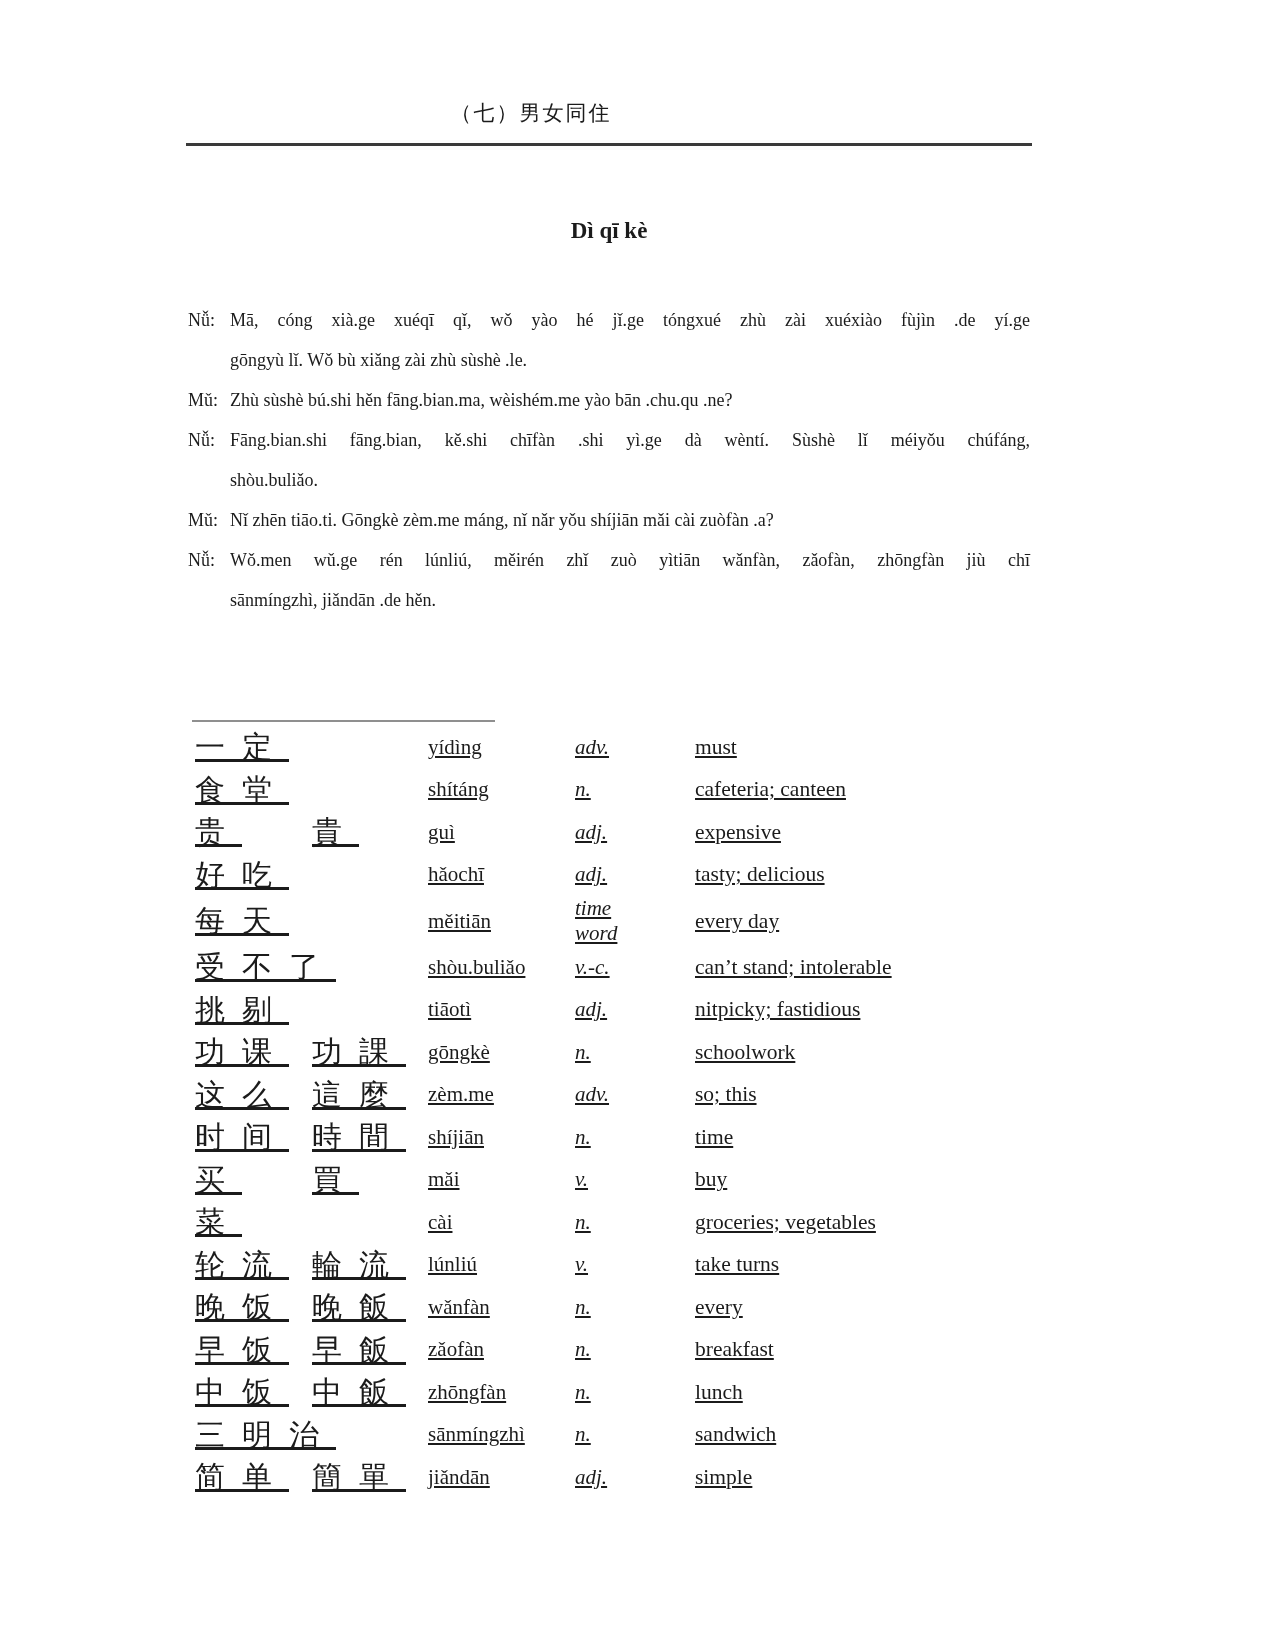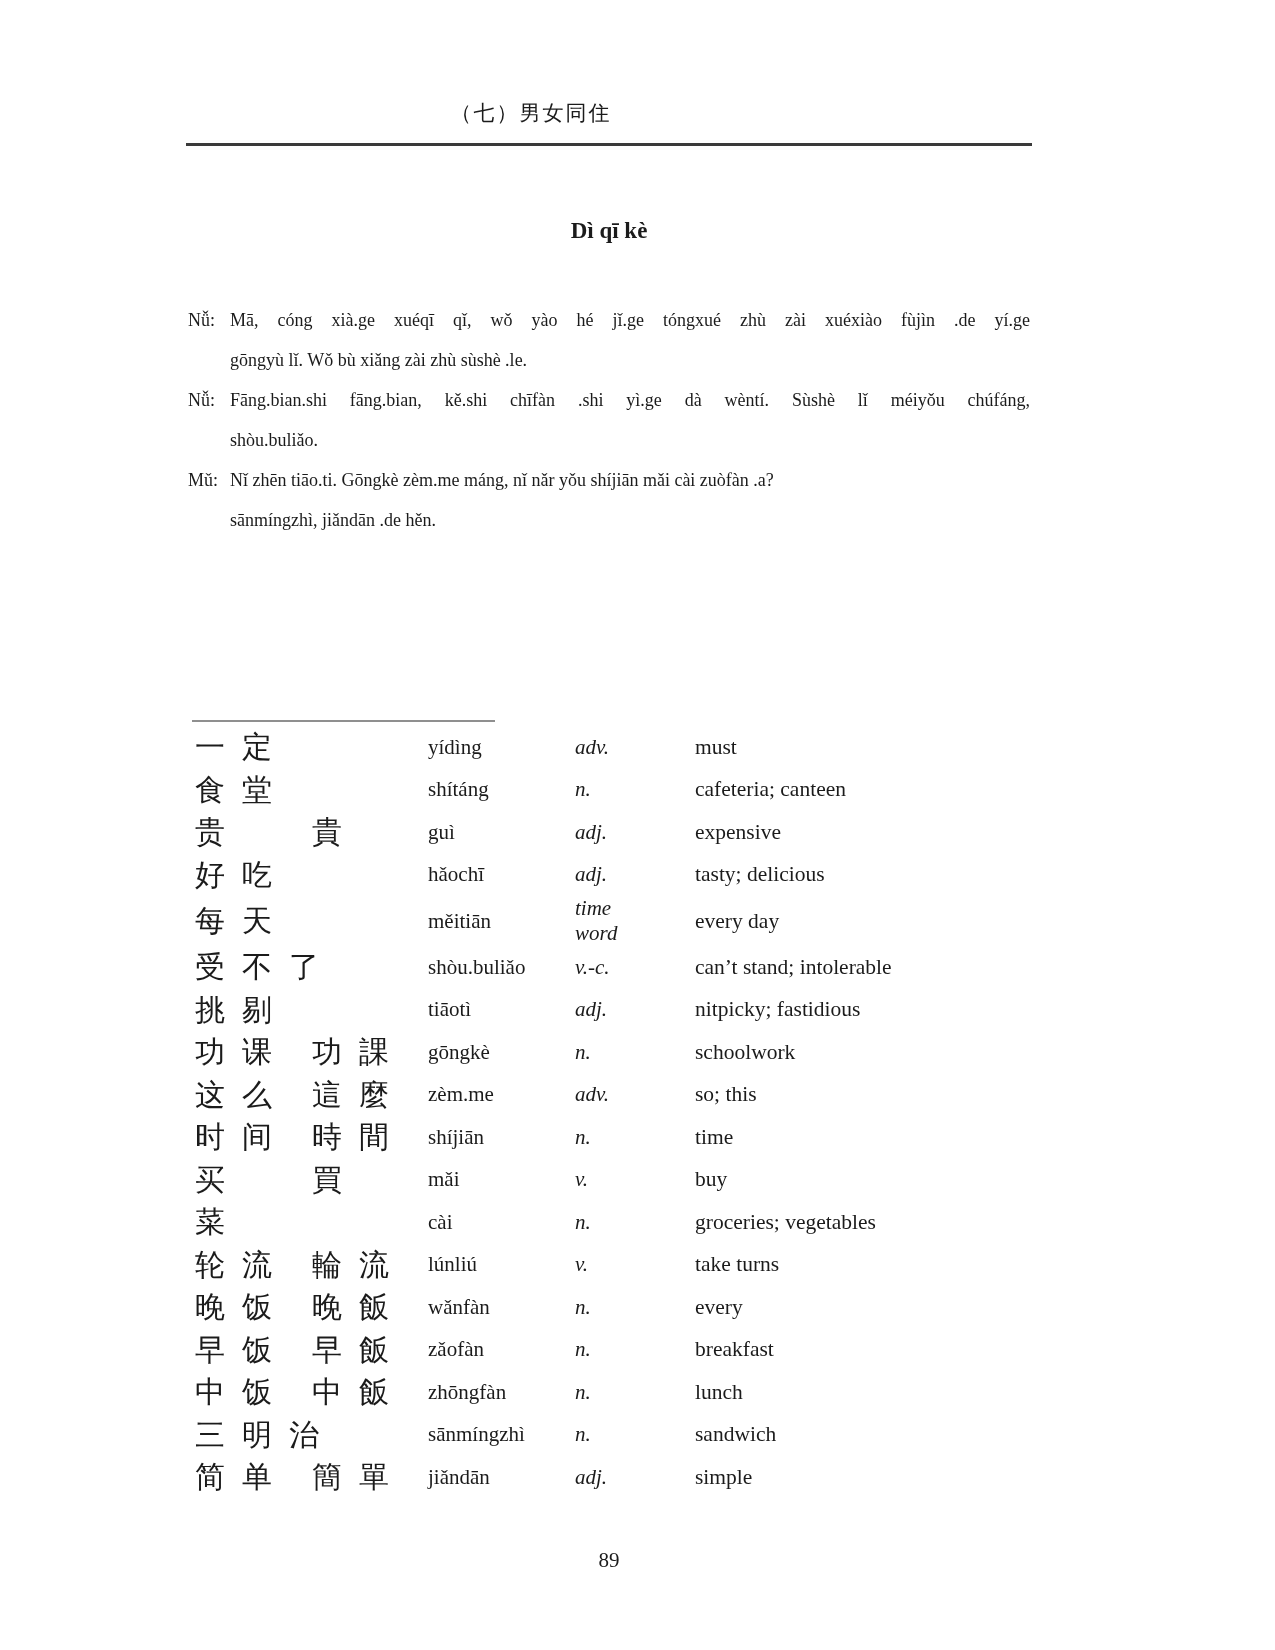--- a/index.html
+++ b/index.html
@@ -29,21 +29,21 @@
   .dialogue {
     position:absolute; top:300px; left:188px; width:842px;
     font-size:18px; line-height:40px;
   }
   .dline { height:40px; }
   .dline .speaker { display:inline-block; width:42px; }
   .dline.just { text-align:justify; text-align-last:justify; }
 
   .vocab { position:absolute; top:720px; left:188px; width:842px; }
   .rule-vocab { width:303px; height:2px; background:#8f8f8f; margin-left:4px; }
-  .vrows { margin-top:4px; }
+  .vrows { margin-top:4px;text-decoration:underline; }
   .vrow { display:flex; align-items:center; min-height:42.5px; padding-left:7px; }
   .vrow > span { flex:0 0 auto; white-space:nowrap; }
   .zh { font-size:30px; letter-spacing:17px; line-height:34px; }
   .c-simp { width:117px; }
   .c-trad { width:116px; }
   .c-pin  { width:147px; font-size:21px; }
   .c-pos  { width:64px; margin-right:56px; font-size:21px; font-style:italic;
             line-height:25px; white-space:normal !important; }
   .c-eng  { flex:1 1 auto !important; font-size:21.5px; white-space:normal !important; }
 
@@ -60,23 +60,25 @@
   <div class="chapter-header">（七）男女同住</div>
 
   <div class="rule-top"></div>
 
   <div class="title-line title-1">Dì qī kè</div>
 
 
   <div class="dialogue" id="dialogue">
       <div class="dline just"><span class="speaker">Nǚ:</span><span class="dtext">Mā, cóng xià.ge xuéqī qǐ, wǒ yào hé jǐ.ge tóngxué zhù zài xuéxiào fùjìn .de yí.ge</span></div>
       <div class="dline"><span class="speaker"></span><span class="dtext">gōngyù lǐ. Wǒ bù xiǎng zài zhù sùshè .le.</span></div>
+      <div class="dline"><span class="speaker">Mǔ:</span><span class="dtext">Zhù sùshè bú.shi hěn fāng.bian.ma, wèishém.me yào bān .chu.qu .ne?</span></div>
       <div class="dline just"><span class="speaker">Nǚ:</span><span class="dtext">Fāng.bian.shi fāng.bian, kě.shi chīfàn .shi yì.ge dà wèntí. Sùshè lǐ méiyǒu chúfáng,</span></div>
       <div class="dline"><span class="speaker"></span><span class="dtext">shòu.buliǎo.</span></div>
       <div class="dline"><span class="speaker">Mǔ:</span><span class="dtext">Nǐ zhēn tiāo.ti. Gōngkè zèm.me máng, nǐ nǎr yǒu shíjiān mǎi cài zuòfàn .a?</span></div>
+      <div class="dline just"><span class="speaker">Nǚ:</span><span class="dtext">Wǒ.men wǔ.ge rén lúnliú, měirén zhǐ zuò yìtiān wǎnfàn, zǎofàn, zhōngfàn jiù chī</span></div>
       <div class="dline"><span class="speaker"></span><span class="dtext">sānmíngzhì, jiǎndān .de hěn.</span></div>
     </div>
 
   <div class="vocab">
     <div class="rule-vocab"></div>
     <div class="vrows" id="vocab-rows">
         <div class="vrow">
     <span class="c-simp zh">一定</span>
     <span class="c-trad zh"></span>
     <span class="c-pin">yídìng</span>
@@ -198,14 +200,13 @@
         <div class="vrow">
     <span class="c-simp zh">简单</span>
     <span class="c-trad zh">簡單</span>
     <span class="c-pin">jiǎndān</span>
     <span class="c-pos">adj.</span>
     <span class="c-eng">simple</span>
   </div>
       </div>
   </div>
 
-  <div class="page-number">89</div>
 </div>
 
 </body></html>

